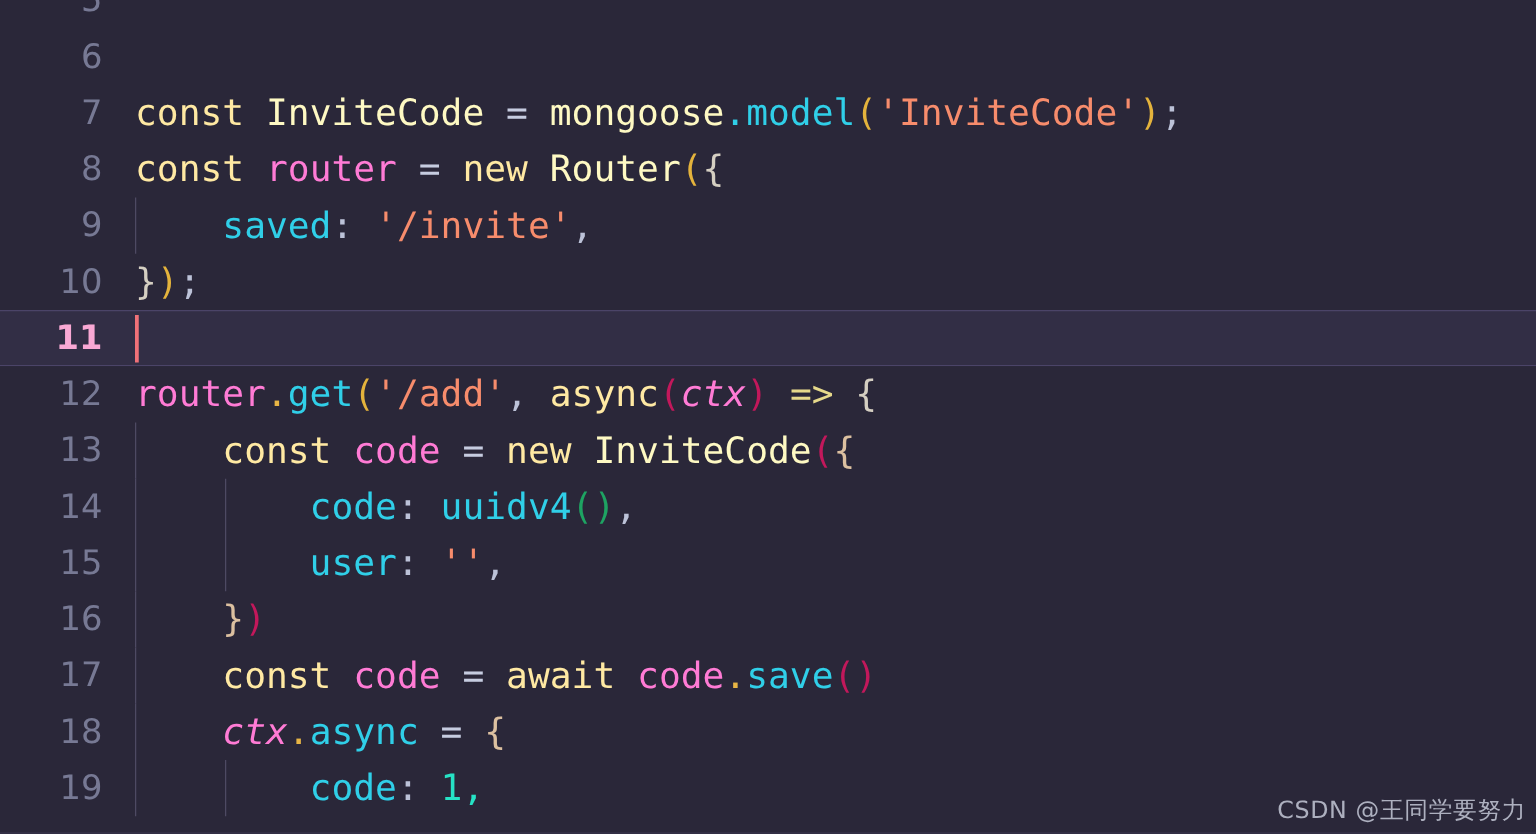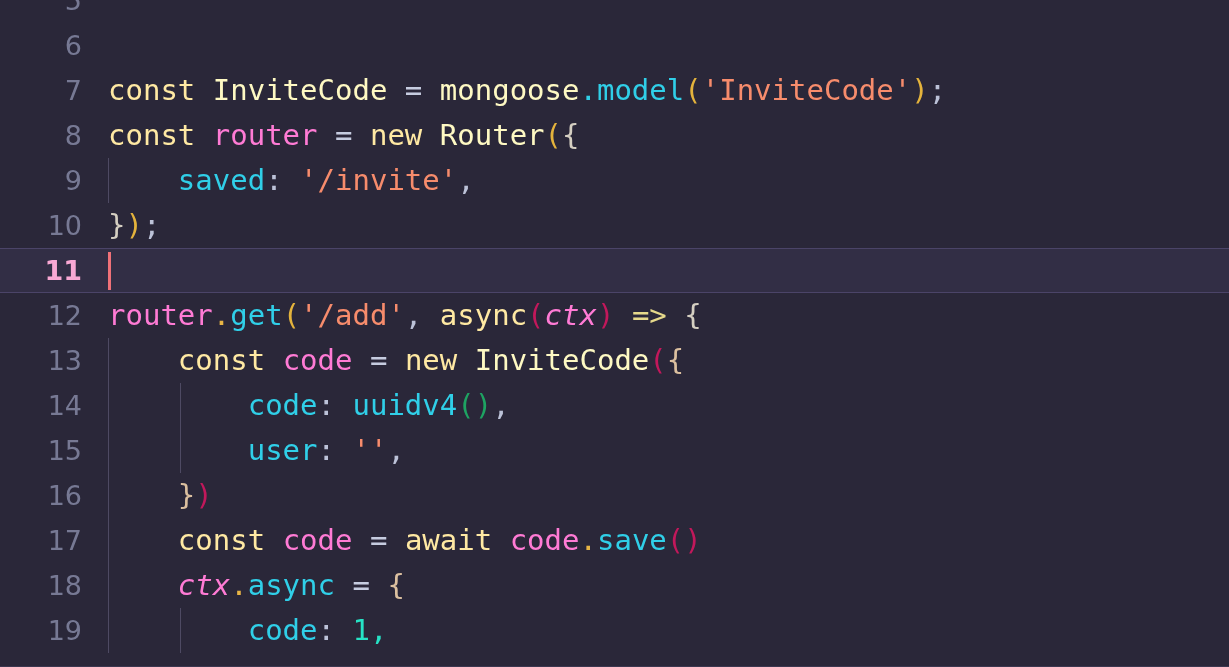--- a/index.html
+++ b/index.html
@@ -217,13 +217,14 @@
     <div class="line">
       <span class="gutter">19</span>
       <span class="guide g1"></span>
       <span class="guide g2"></span>
       <span class="content">        <span class="prop">code</span><span class="punc">:</span> <span class="num">1</span><span class="num">,</span></span>
     </div>
 
   </div>
 
   <div class="bottom-rule"></div>
+  <div class="watermark">CSDN @王同学要努力</div>
 </div>
 
 </body></html>

